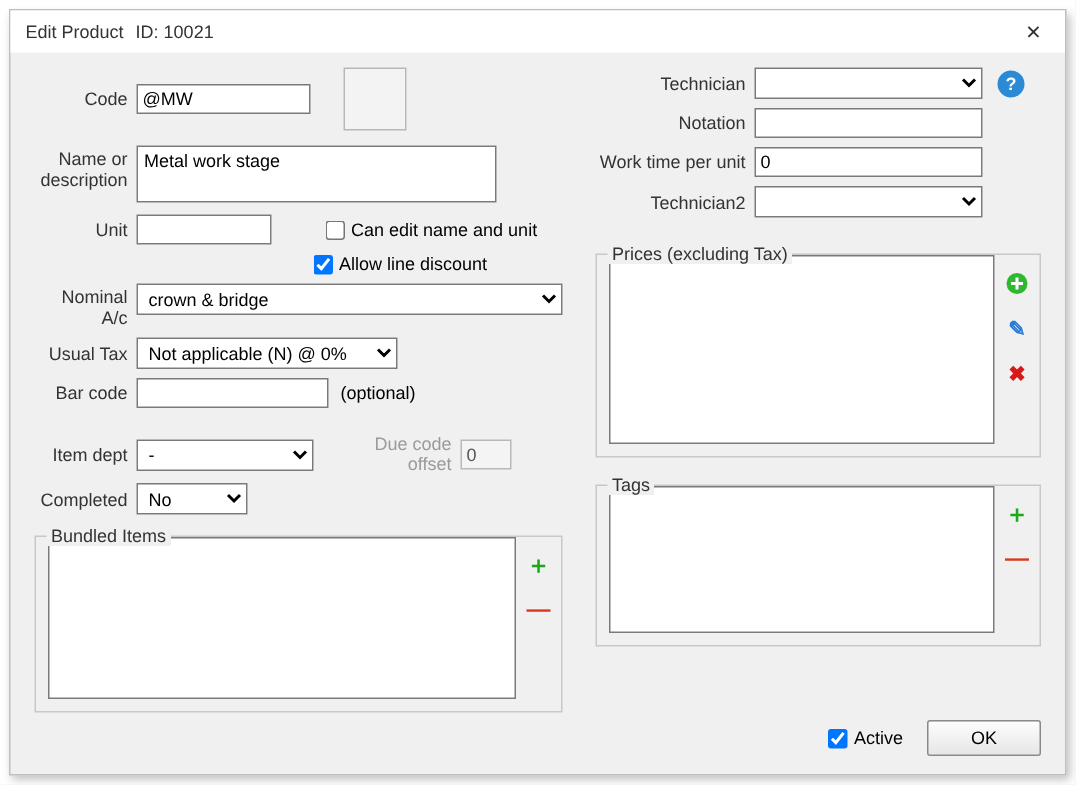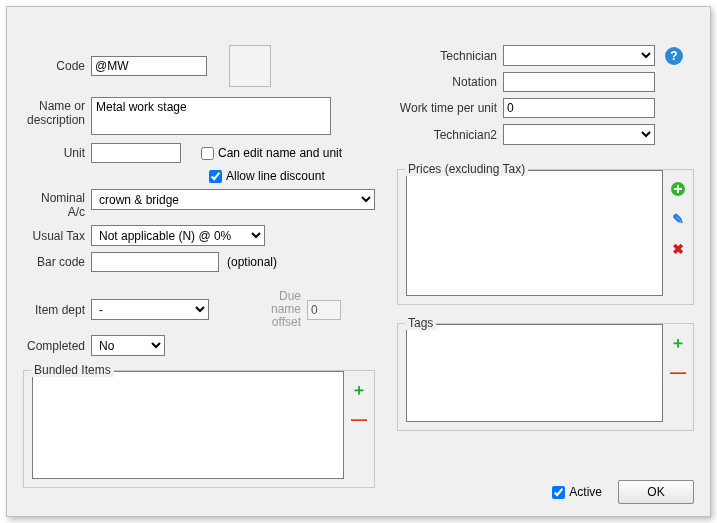--- a/index.html
+++ b/index.html
@@ -139,20 +139,28 @@
     cursor: pointer;
     font-family: inherit; font-size: 12px;
   }
   .disabled { color: #9a9a9a; }
   .disabled input { background: #f4f4f4; border-color: #b8b8b8; }
 </style>
 </head>
 <body>
 
 <div class="dialog">
+  <div class="titlebar">
+    <span>Edit Product</span>
+    <span class="tid">
+      <span>ID:</span>
+      <span>10021</span>
+    </span>
+    <div class="close">✕</div>
+  </div>
 
   <div class="body">
     <div class="columns">
 
       <div class="col">
 
         <div class="row">
           <div class="lbl">Code</div>
           <input type="text" style="width: 116px;" value="@MW">
           <div class="swatch"></div>
@@ -160,21 +168,21 @@
 
         <div class="row top" style="margin-top:10px">
           <div class="lbl multi" style="white-space:pre-line">Name or
 description</div>
           <textarea style="width: 240px; height: 38px;">Metal work stage</textarea>
         </div>
 
         <div class="row" style="margin-top:8px">
           <div class="lbl">Unit</div>
           <input type="text" style="width: 90px;" value="">
-          <label class="checkbox" style="margin-left:20px">
+          <label class="checkbox" style="margin-left:36px">
             <input type="checkbox" style="">
             <span>Can edit name and unit</span>
           </label>
         </div>
 
         <div class="row" style="margin-top:4px">
           <div class="lbl"></div>
           <div style="width:90px"></div>
           <label class="checkbox" style="margin-left:28px">
             <input type="checkbox" checked="" style="">
@@ -202,21 +210,21 @@
           <input type="text" style="width: 128px;" value="">
           <span style="margin-left:8px">(optional)</span>
         </div>
 
         <div class="row" style="margin-top:18px">
           <div class="lbl">Item dept</div>
           <select style="width:118px">
             <option>-</option>
           </select>
           <div class="disabled" style="display:flex;align-items:center;margin-left:40px">
-            <div style="width:52px;text-align:right;margin-right:6px;white-space:pre-line;line-height:13px">Due name
+            <div style="width:52px;text-align:right;margin-right:6px;white-space:pre-line;line-height:13px">Due code
 offset</div>
             <input type="text" style="width: 34px;" disabled="" value="0">
           </div>
         </div>
 
         <div class="row" style="margin-top:6px">
           <div class="lbl">Completed</div>
           <select style="width:74px">
             <option>No</option>
           </select>

